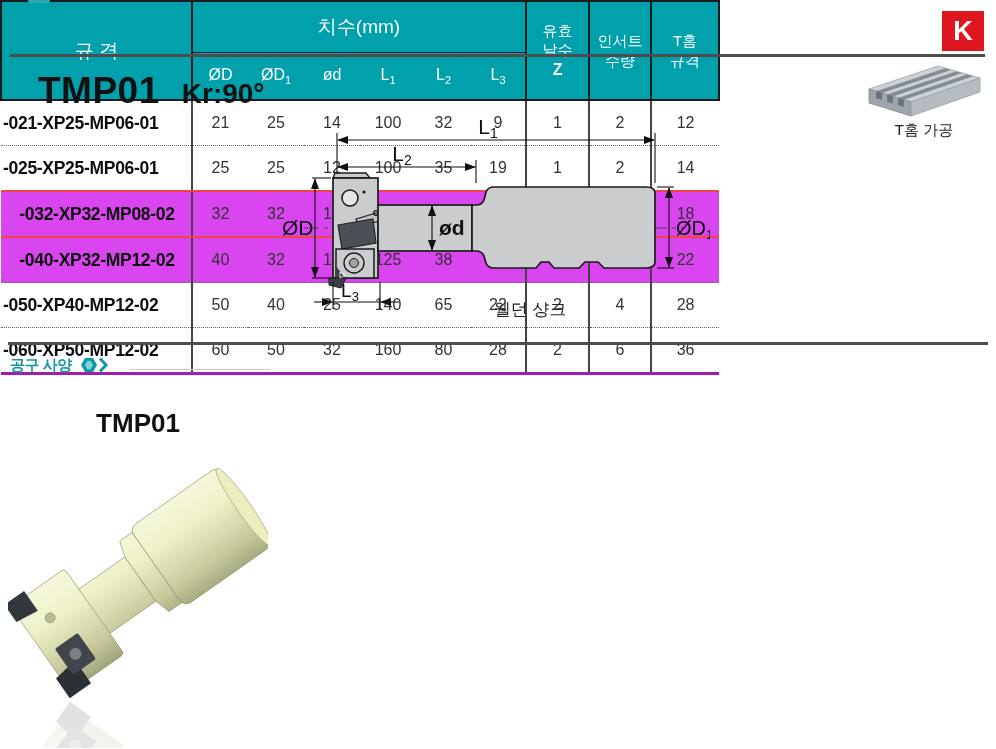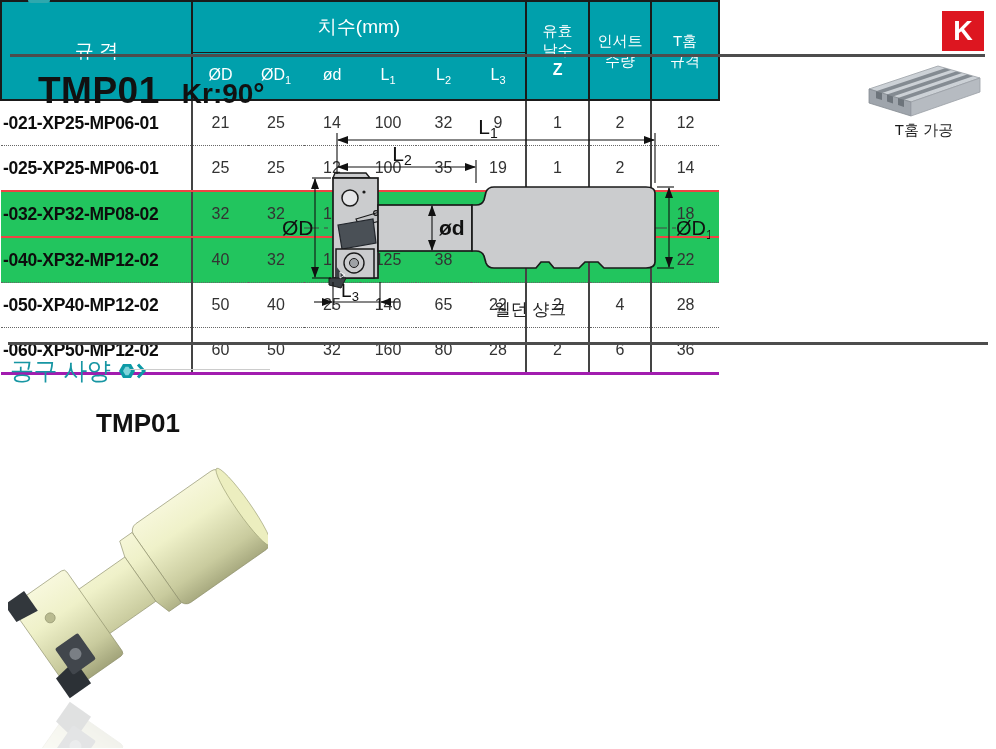--- a/index.html
+++ b/index.html
@@ -15,39 +15,39 @@
           font-weight:bold;font-size:27px;line-height:1;}
   #title-row{left:38px;top:70px;display:flex;align-items:baseline;gap:22px;}
   #page-title{font-size:37px;font-weight:bold;letter-spacing:0.5px;}
   #page-subtitle{font-size:28px;font-weight:bold;}
   #tslot-illus{left:860px;top:58px;}
   #tslot-caption{left:860px;top:121px;width:128px;text-align:center;font-size:15px;color:#1a1a1a;}
 
   
   #rule-mid{left:8px;top:342px;width:980px;height:3px;background:#4d4d4d;}
   #section-label-row{left:10px;top:355px;display:flex;align-items:center;gap:4px;}
-  #section-label{font-size:24px;font-weight:normal;color:#1796a3;letter-spacing:-0.5px;}
+  #section-label{font-size:15px;font-weight:bold;color:#1796a3;letter-spacing:-0.5px;}
   #section-line{left:130px;top:369px;width:140px;height:1px;background:#cccccc;}
   #side-model{left:8px;top:408px;width:260px;text-align:center;font-size:26px;font-weight:bold;}
 
   
   #spec-table{left:272px;top:358px;width:718px;border-collapse:collapse;table-layout:fixed;}
   #spec-table th{background:#00a0ac;color:#ffffff;font-weight:normal;padding:0;text-align:center;vertical-align:middle;}
   #spec-table .th-outer{border:2px solid #1a1a1a;}
   #spec-table .th-group{border:2px solid #1a1a1a;border-bottom:1px solid #1a1a1a;font-size:19px;height:50px;}
   #spec-table .th-sub{border:none;border-top:1px solid #1a1a1a;border-bottom:2px solid #1a1a1a;font-size:16px;height:46px;}
   #spec-table .hdr-line{display:block;line-height:1.3;font-size:15px;}
   #spec-table .hdr-z{display:block;line-height:1.3;font-size:16px;font-weight:bold;}
   #spec-table th sub,#spec-table td sub{font-size:11px;}
   #spec-table td{height:44px;padding:0;text-align:center;font-size:16px;color:#333;background:#fff;}
   #spec-table td.c-spec{text-align:left;padding-left:2px;font-weight:bold;font-size:17.5px;color:#0d0d0d;
                         border-right:2px solid #444;letter-spacing:-0.3px;}
   #spec-table td.c-z{border-left:2px solid #444;border-right:2px solid #444;}
   #spec-table td.c-ts{border-left:2px solid #444;}
-  #spec-table tr.hl td{background:#22c55e;}
+  #spec-table tr.hl td{background:#d946ef;text-align:center;}
   #spec-table tr.sep-dot td{border-bottom:1px dotted #666;}
   #spec-table tr.sep-solid td{border-bottom:2px solid #ef4444;}
   #spec-table tr.last td{border-bottom:3px solid #a21caf;}
 
   
   #drawing{left:280px;top:112px;}
   #tool-photo{left:8px;top:448px;}
   svg text{font-family:"Liberation Sans","DejaVu Sans",sans-serif;}
 </style>
 </head>

